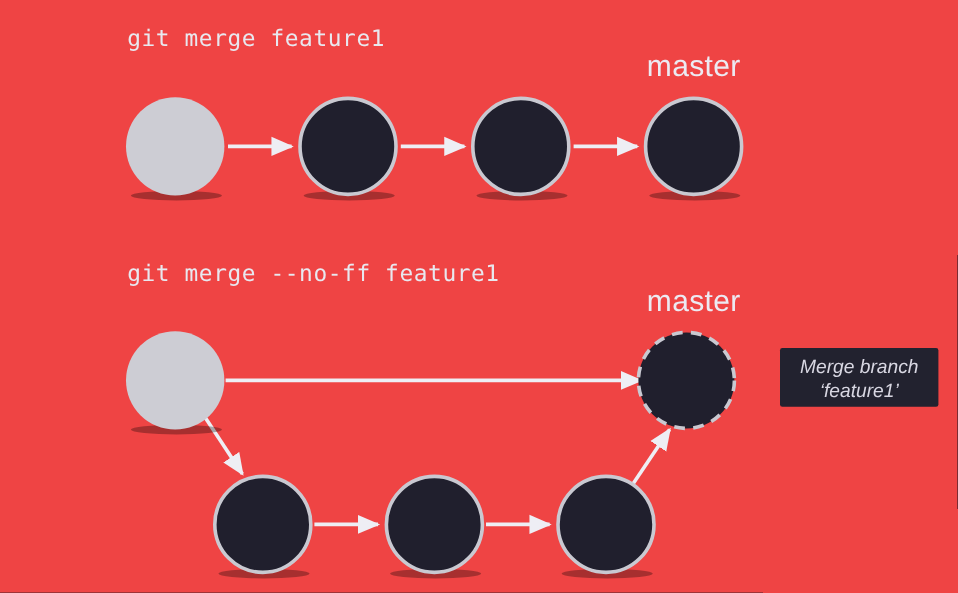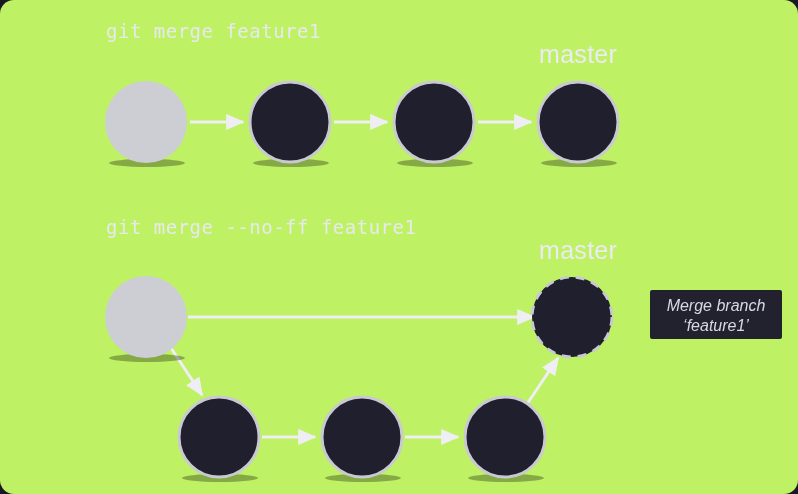--- a/index.html
+++ b/index.html
@@ -4,24 +4,23 @@
 <style>
   html, body {
     margin: 0;
     padding: 0;
     background: #191925;
   }
   #canvas {
     position: relative;
     width: 798px;
     height: 494px;
-    background: #bef264;
+    background: #ef4444;
     overflow: hidden;
     font-family: "Liberation Sans", sans-serif;
-    border-radius: 14px;
   }
   svg.diagram {
     position: absolute;
     left: 0;
     top: 0;
     width: 798px;
     height: 494px;
     display: block;
   }
   .cmd-text {

